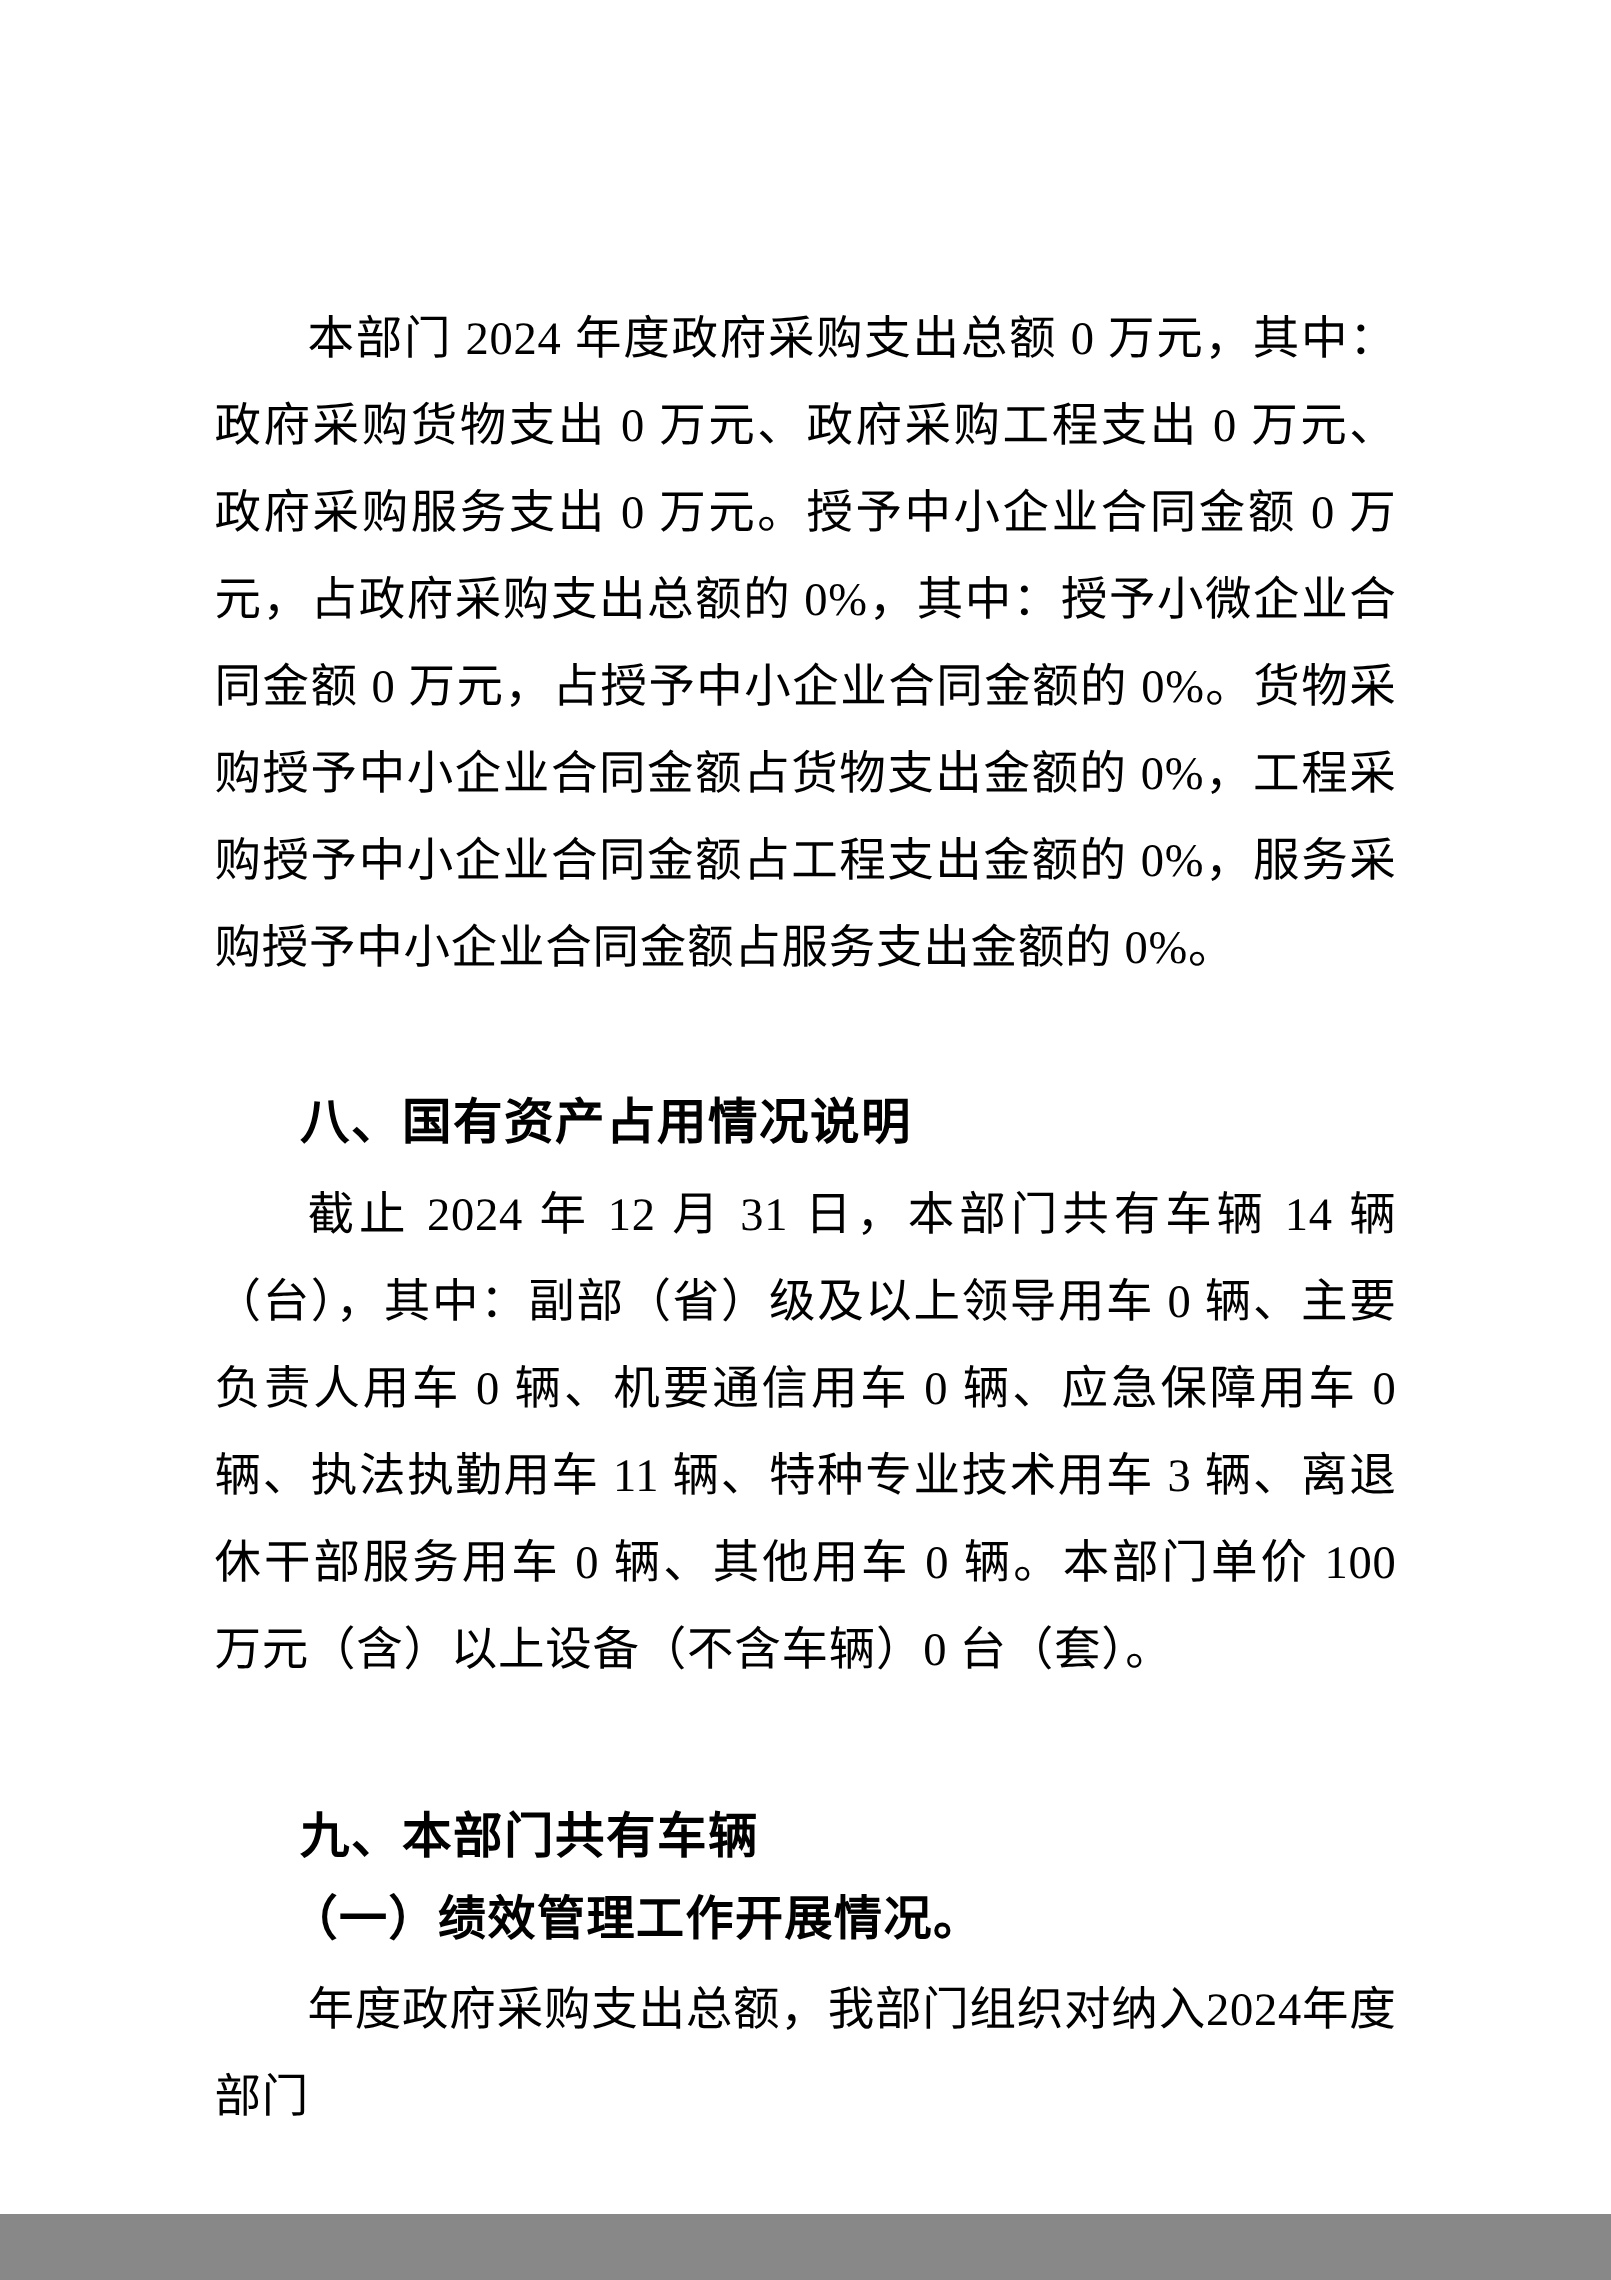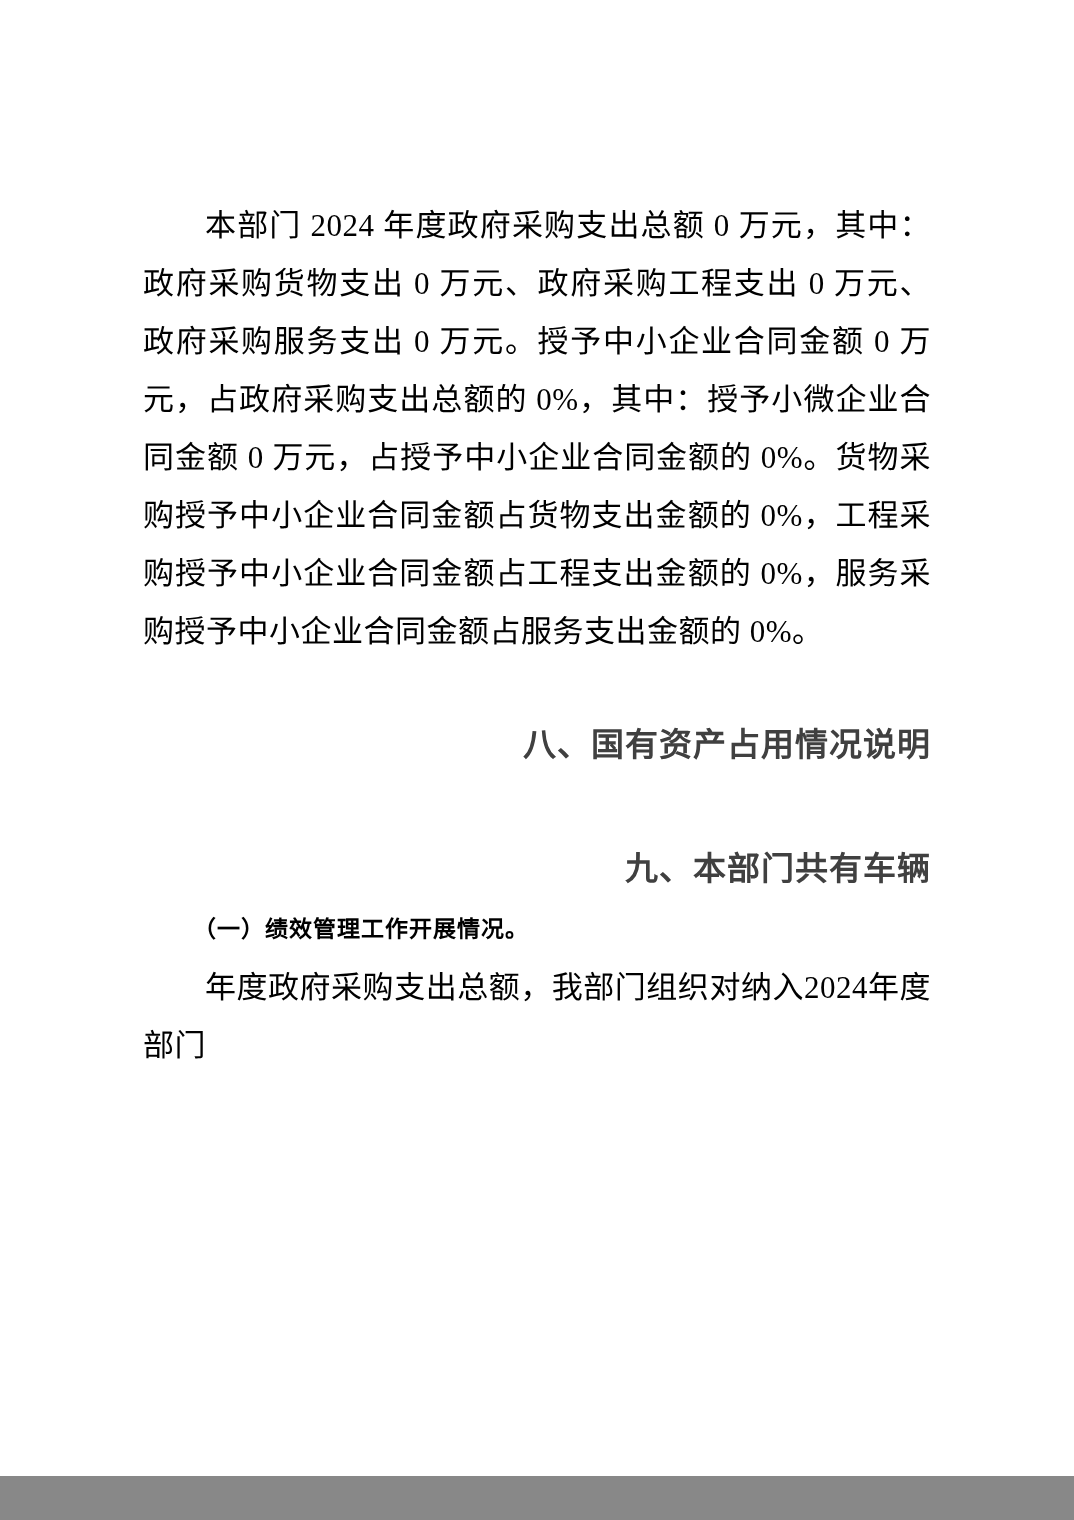--- a/index.html
+++ b/index.html
@@ -28,34 +28,33 @@
     font-family: "Liberation Serif", "DejaVu Serif", serif;
     font-size: 31px;
     line-height: 58px;
     text-align: justify;
     text-indent: 62px;
     letter-spacing: 0.5px;
     color: #000000;
   }
   .section-heading {
     margin: 0;
-    font-family: Liberation Mono, monospace;
+    font-family: Liberation Sans, sans-serif;
     font-weight: 700;
     font-size: 33px;
     line-height: 58px;
     text-indent: 57px;
     letter-spacing: 1px;
-    color: #404040;
-    text-align: right;
+    color: #000000;
   }
   .sub-heading {
     margin: 0;
-    font-family: Liberation Serif, serif;
+    font-family: Liberation Mono, monospace;
     font-weight: 700;
-    font-size: 23px;
+    font-size: 32px;
     line-height: 58px;
     text-indent: 50px;
     letter-spacing: 1px;
     color: #000000;
   }
   .heading-8 { margin-top: 58px; }
   .para-8    { margin-top: 4px; }
   .heading-9 { margin-top: 66px; }
   .sub-9     { margin-top: 0; }
   .para-9    { margin-top: 0; }
@@ -63,20 +62,21 @@
 </head>
 <body>
 
 <div class="page">
   <div class="content">
 
     <p class="body-text">本部门 2024 年度政府采购支出总额 0 万元，其中：政府采购货物支出 0 万元、政府采购工程支出 0 万元、政府采购服务支出 0 万元。授予中小企业合同金额 0 万元，占政府采购支出总额的 0%，其中：授予小微企业合同金额 0 万元，占授予中小企业合同金额的 0%。货物采购授予中小企业合同金额占货物支出金额的 0%，工程采购授予中小企业合同金额占工程支出金额的 0%，服务采购授予中小企业合同金额占服务支出金额的 0%。</p>
 
     <h2 class="section-heading heading-8">八、国有资产占用情况说明</h2>
 
+    <p class="body-text para-8">截止 2024 年 12 月 31 日，本部门共有车辆 14 辆（台），其中：副部（省）级及以上领导用车 0 辆、主要负责人用车 0 辆、机要通信用车 0 辆、应急保障用车 0 辆、执法执勤用车 11 辆、特种专业技术用车 3 辆、离退休干部服务用车 0 辆、其他用车 0 辆。本部门单价 100 万元（含）以上设备（不含车辆）0 台（套）。</p>
 
     <h2 class="section-heading heading-9">九、本部门共有车辆</h2>
 
     <h3 class="sub-heading sub-9">（一）绩效管理工作开展情况。</h3>
 
     <p class="body-text para-9">年度政府采购支出总额，我部门组织对纳入2024年度部门</p>
 
   </div>
 </div>
 

